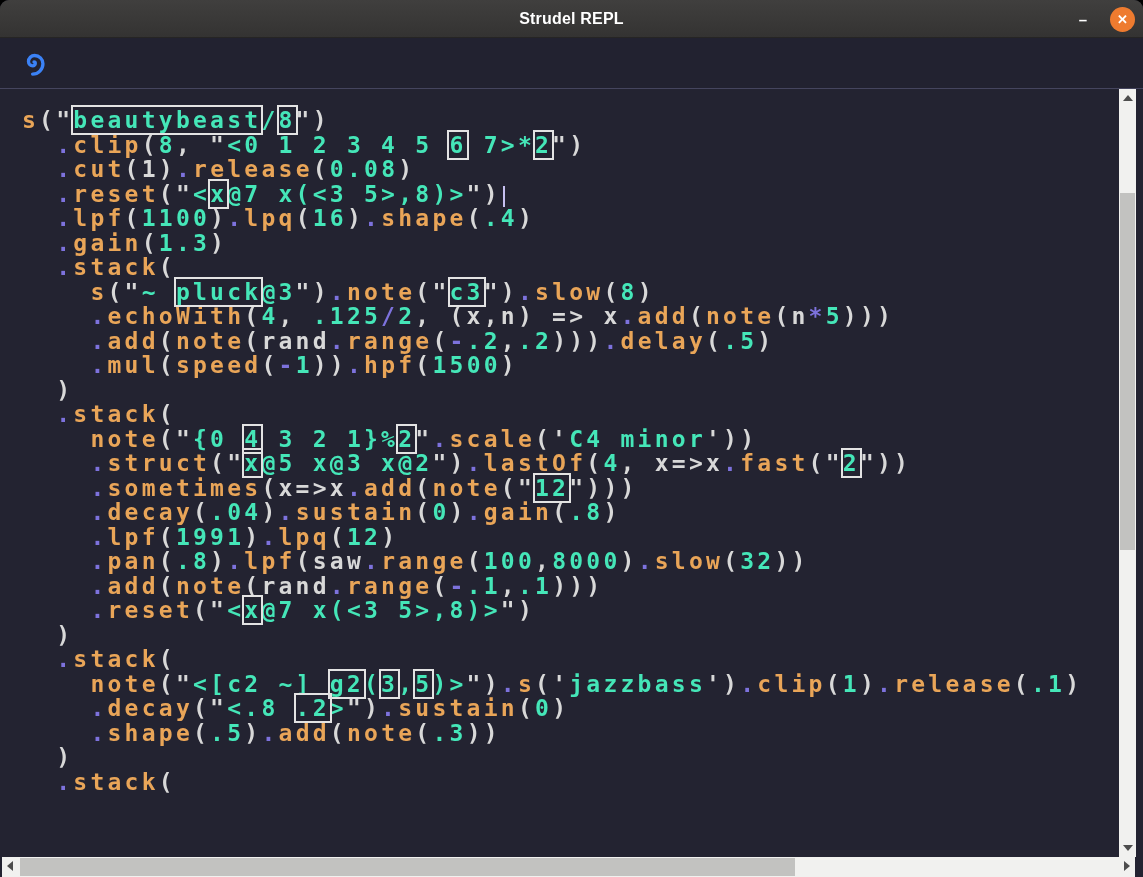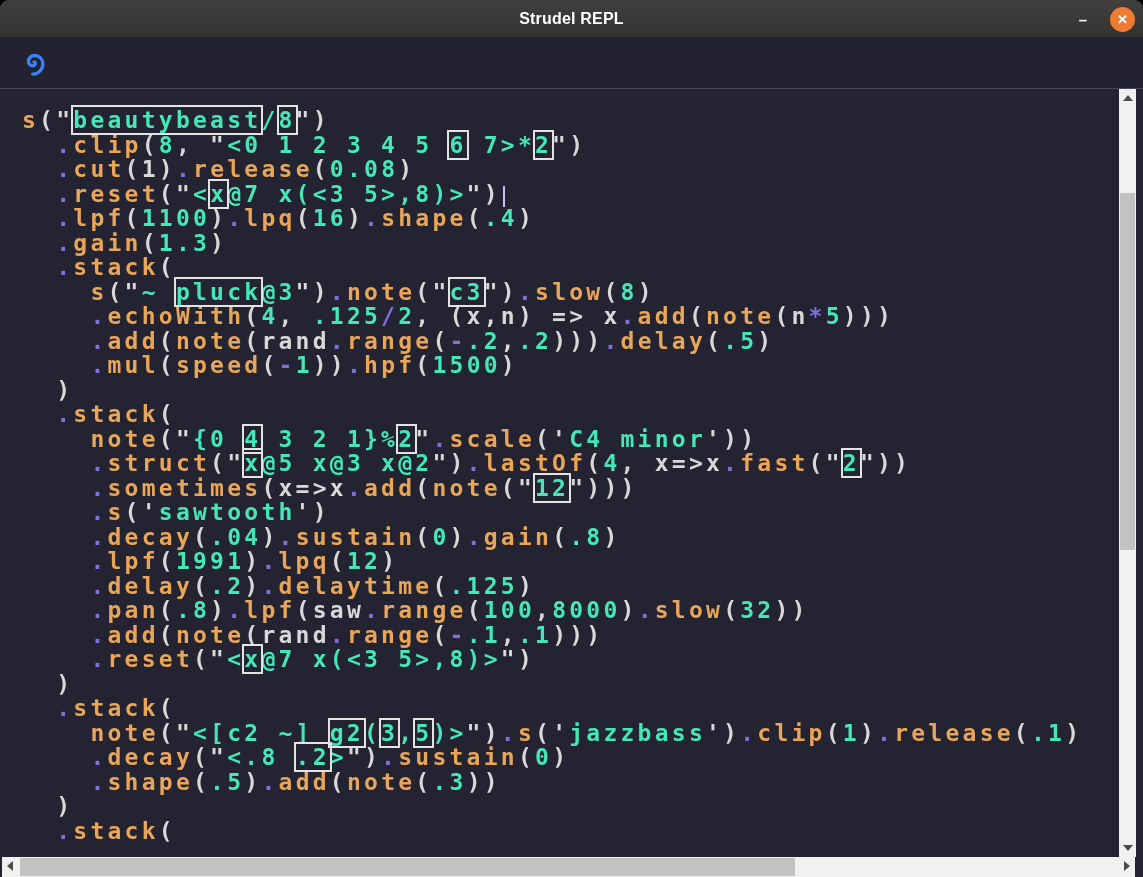--- a/index.html
+++ b/index.html
@@ -85,24 +85,22 @@
       <div class="line"><span class="tok c-w">  </span><span class="tok c-p">.</span><span class="tok c-o">stack</span><span class="tok c-w">(</span></div>
       <div class="line"><span class="tok c-w">    </span><span class="tok c-o">s</span><span class="tok c-w">("</span><span class="tok c-t">~ </span><span class="tok c-t hl">pluck</span><span class="tok c-t">@3</span><span class="tok c-w">")</span><span class="tok c-p">.</span><span class="tok c-o">note</span><span class="tok c-w">("</span><span class="tok c-t hl">c3</span><span class="tok c-w">")</span><span class="tok c-p">.</span><span class="tok c-o">slow</span><span class="tok c-w">(</span><span class="tok c-t">8</span><span class="tok c-w">)</span></div>
       <div class="line"><span class="tok c-w">    </span><span class="tok c-p">.</span><span class="tok c-o">echoWith</span><span class="tok c-w">(</span><span class="tok c-t">4</span><span class="tok c-w">, </span><span class="tok c-t">.125</span><span class="tok c-p">/</span><span class="tok c-t">2</span><span class="tok c-w">, (x,n) =&gt; x</span><span class="tok c-p">.</span><span class="tok c-o">add</span><span class="tok c-w">(</span><span class="tok c-o">note</span><span class="tok c-w">(</span><span class="tok c-w">n</span><span class="tok c-p">*</span><span class="tok c-t">5</span><span class="tok c-w">)))</span></div>
       <div class="line"><span class="tok c-w">    </span><span class="tok c-p">.</span><span class="tok c-o">add</span><span class="tok c-w">(</span><span class="tok c-o">note</span><span class="tok c-w">(</span><span class="tok c-w">rand</span><span class="tok c-p">.</span><span class="tok c-o">range</span><span class="tok c-w">(</span><span class="tok c-p">-</span><span class="tok c-t">.2</span><span class="tok c-w">,</span><span class="tok c-t">.2</span><span class="tok c-w">)))</span><span class="tok c-p">.</span><span class="tok c-o">delay</span><span class="tok c-w">(</span><span class="tok c-t">.5</span><span class="tok c-w">)</span></div>
       <div class="line"><span class="tok c-w">    </span><span class="tok c-p">.</span><span class="tok c-o">mul</span><span class="tok c-w">(</span><span class="tok c-o">speed</span><span class="tok c-w">(</span><span class="tok c-p">-</span><span class="tok c-t">1</span><span class="tok c-w">))</span><span class="tok c-p">.</span><span class="tok c-o">hpf</span><span class="tok c-w">(</span><span class="tok c-t">1500</span><span class="tok c-w">)</span></div>
       <div class="line"><span class="tok c-w">  )</span></div>
       <div class="line"><span class="tok c-w">  </span><span class="tok c-p">.</span><span class="tok c-o">stack</span><span class="tok c-w">(</span></div>
       <div class="line"><span class="tok c-w">    </span><span class="tok c-o">note</span><span class="tok c-w">("</span><span class="tok c-t">{0 </span><span class="tok c-t hl">4</span><span class="tok c-t"> 3 2 1}%</span><span class="tok c-t hl">2</span><span class="tok c-w">"</span><span class="tok c-p">.</span><span class="tok c-o">scale</span><span class="tok c-w">('</span><span class="tok c-t">C4 minor</span><span class="tok c-w">'))</span></div>
       <div class="line"><span class="tok c-w">    </span><span class="tok c-p">.</span><span class="tok c-o">struct</span><span class="tok c-w">("</span><span class="tok c-t hl">x</span><span class="tok c-t">@5 x@3 x@2</span><span class="tok c-w">")</span><span class="tok c-p">.</span><span class="tok c-o">lastOf</span><span class="tok c-w">(</span><span class="tok c-t">4</span><span class="tok c-w">, x=&gt;x</span><span class="tok c-p">.</span><span class="tok c-o">fast</span><span class="tok c-w">("</span><span class="tok c-t hl">2</span><span class="tok c-w">"))</span></div>
       <div class="line"><span class="tok c-w">    </span><span class="tok c-p">.</span><span class="tok c-o">sometimes</span><span class="tok c-w">(</span><span class="tok c-w">x=&gt;x</span><span class="tok c-p">.</span><span class="tok c-o">add</span><span class="tok c-w">(</span><span class="tok c-o">note</span><span class="tok c-w">("</span><span class="tok c-t hl">12</span><span class="tok c-w">")))</span></div>
-      <div class="line"><span class="tok c-w">    </span><span class="tok c-p">.</span><span class="tok c-o">s</span><span class="tok c-w">('</span><span class="tok c-t">sawtooth</span><span class="tok c-w">')</span></div>
       <div class="line"><span class="tok c-w">    </span><span class="tok c-p">.</span><span class="tok c-o">decay</span><span class="tok c-w">(</span><span class="tok c-t">.04</span><span class="tok c-w">)</span><span class="tok c-p">.</span><span class="tok c-o">sustain</span><span class="tok c-w">(</span><span class="tok c-t">0</span><span class="tok c-w">)</span><span class="tok c-p">.</span><span class="tok c-o">gain</span><span class="tok c-w">(</span><span class="tok c-t">.8</span><span class="tok c-w">)</span></div>
       <div class="line"><span class="tok c-w">    </span><span class="tok c-p">.</span><span class="tok c-o">lpf</span><span class="tok c-w">(</span><span class="tok c-t">1991</span><span class="tok c-w">)</span><span class="tok c-p">.</span><span class="tok c-o">lpq</span><span class="tok c-w">(</span><span class="tok c-t">12</span><span class="tok c-w">)</span></div>
-      <div class="line"><span class="tok c-w">    </span><span class="tok c-p">.</span><span class="tok c-o">delay</span><span class="tok c-w">(</span><span class="tok c-t">.2</span><span class="tok c-w">)</span><span class="tok c-p">.</span><span class="tok c-o">delaytime</span><span class="tok c-w">(</span><span class="tok c-t">.125</span><span class="tok c-w">)</span></div>
       <div class="line"><span class="tok c-w">    </span><span class="tok c-p">.</span><span class="tok c-o">pan</span><span class="tok c-w">(</span><span class="tok c-t">.8</span><span class="tok c-w">)</span><span class="tok c-p">.</span><span class="tok c-o">lpf</span><span class="tok c-w">(</span><span class="tok c-w">saw</span><span class="tok c-p">.</span><span class="tok c-o">range</span><span class="tok c-w">(</span><span class="tok c-t">100</span><span class="tok c-w">,</span><span class="tok c-t">8000</span><span class="tok c-w">)</span><span class="tok c-p">.</span><span class="tok c-o">slow</span><span class="tok c-w">(</span><span class="tok c-t">32</span><span class="tok c-w">))</span></div>
       <div class="line"><span class="tok c-w">    </span><span class="tok c-p">.</span><span class="tok c-o">add</span><span class="tok c-w">(</span><span class="tok c-o">note</span><span class="tok c-w">(</span><span class="tok c-w">rand</span><span class="tok c-p">.</span><span class="tok c-o">range</span><span class="tok c-w">(</span><span class="tok c-p">-</span><span class="tok c-t">.1</span><span class="tok c-w">,</span><span class="tok c-t">.1</span><span class="tok c-w">)))</span></div>
       <div class="line"><span class="tok c-w">    </span><span class="tok c-p">.</span><span class="tok c-o">reset</span><span class="tok c-w">("</span><span class="tok c-t">&lt;</span><span class="tok c-t hl">x</span><span class="tok c-t">@7 x(&lt;3 5&gt;,8)&gt;</span><span class="tok c-w">")</span></div>
       <div class="line"><span class="tok c-w">  )</span></div>
       <div class="line"><span class="tok c-w">  </span><span class="tok c-p">.</span><span class="tok c-o">stack</span><span class="tok c-w">(</span></div>
       <div class="line"><span class="tok c-w">    </span><span class="tok c-o">note</span><span class="tok c-w">("</span><span class="tok c-t">&lt;[c2 ~] </span><span class="tok c-t hl">g2</span><span class="tok c-t">(</span><span class="tok c-t hl">3</span><span class="tok c-t">,</span><span class="tok c-t hl">5</span><span class="tok c-t">)&gt;</span><span class="tok c-w">")</span><span class="tok c-p">.</span><span class="tok c-o">s</span><span class="tok c-w">('</span><span class="tok c-t">jazzbass</span><span class="tok c-w">')</span><span class="tok c-p">.</span><span class="tok c-o">clip</span><span class="tok c-w">(</span><span class="tok c-t">1</span><span class="tok c-w">)</span><span class="tok c-p">.</span><span class="tok c-o">release</span><span class="tok c-w">(</span><span class="tok c-t">.1</span><span class="tok c-w">)</span></div>
       <div class="line"><span class="tok c-w">    </span><span class="tok c-p">.</span><span class="tok c-o">decay</span><span class="tok c-w">("</span><span class="tok c-t">&lt;.8 </span><span class="tok c-t hl">.2</span><span class="tok c-t">&gt;</span><span class="tok c-w">")</span><span class="tok c-p">.</span><span class="tok c-o">sustain</span><span class="tok c-w">(</span><span class="tok c-t">0</span><span class="tok c-w">)</span></div>
       <div class="line"><span class="tok c-w">    </span><span class="tok c-p">.</span><span class="tok c-o">shape</span><span class="tok c-w">(</span><span class="tok c-t">.5</span><span class="tok c-w">)</span><span class="tok c-p">.</span><span class="tok c-o">add</span><span class="tok c-w">(</span><span class="tok c-o">note</span><span class="tok c-w">(</span><span class="tok c-t">.3</span><span class="tok c-w">))</span></div>
       <div class="line"><span class="tok c-w">  )</span></div>
       <div class="line"><span class="tok c-w">  </span><span class="tok c-p">.</span><span class="tok c-o">stack</span><span class="tok c-w">(</span></div>

